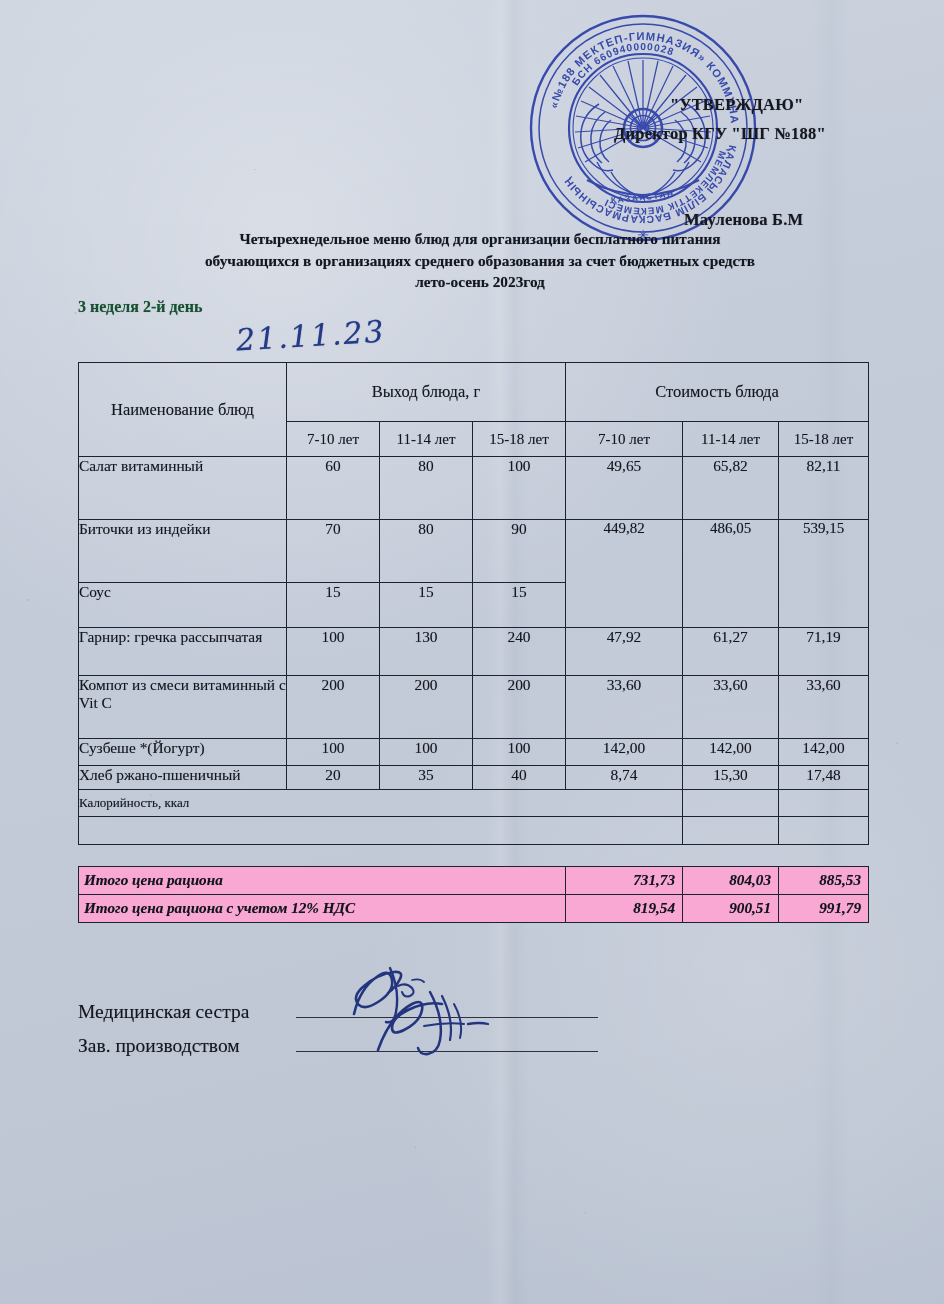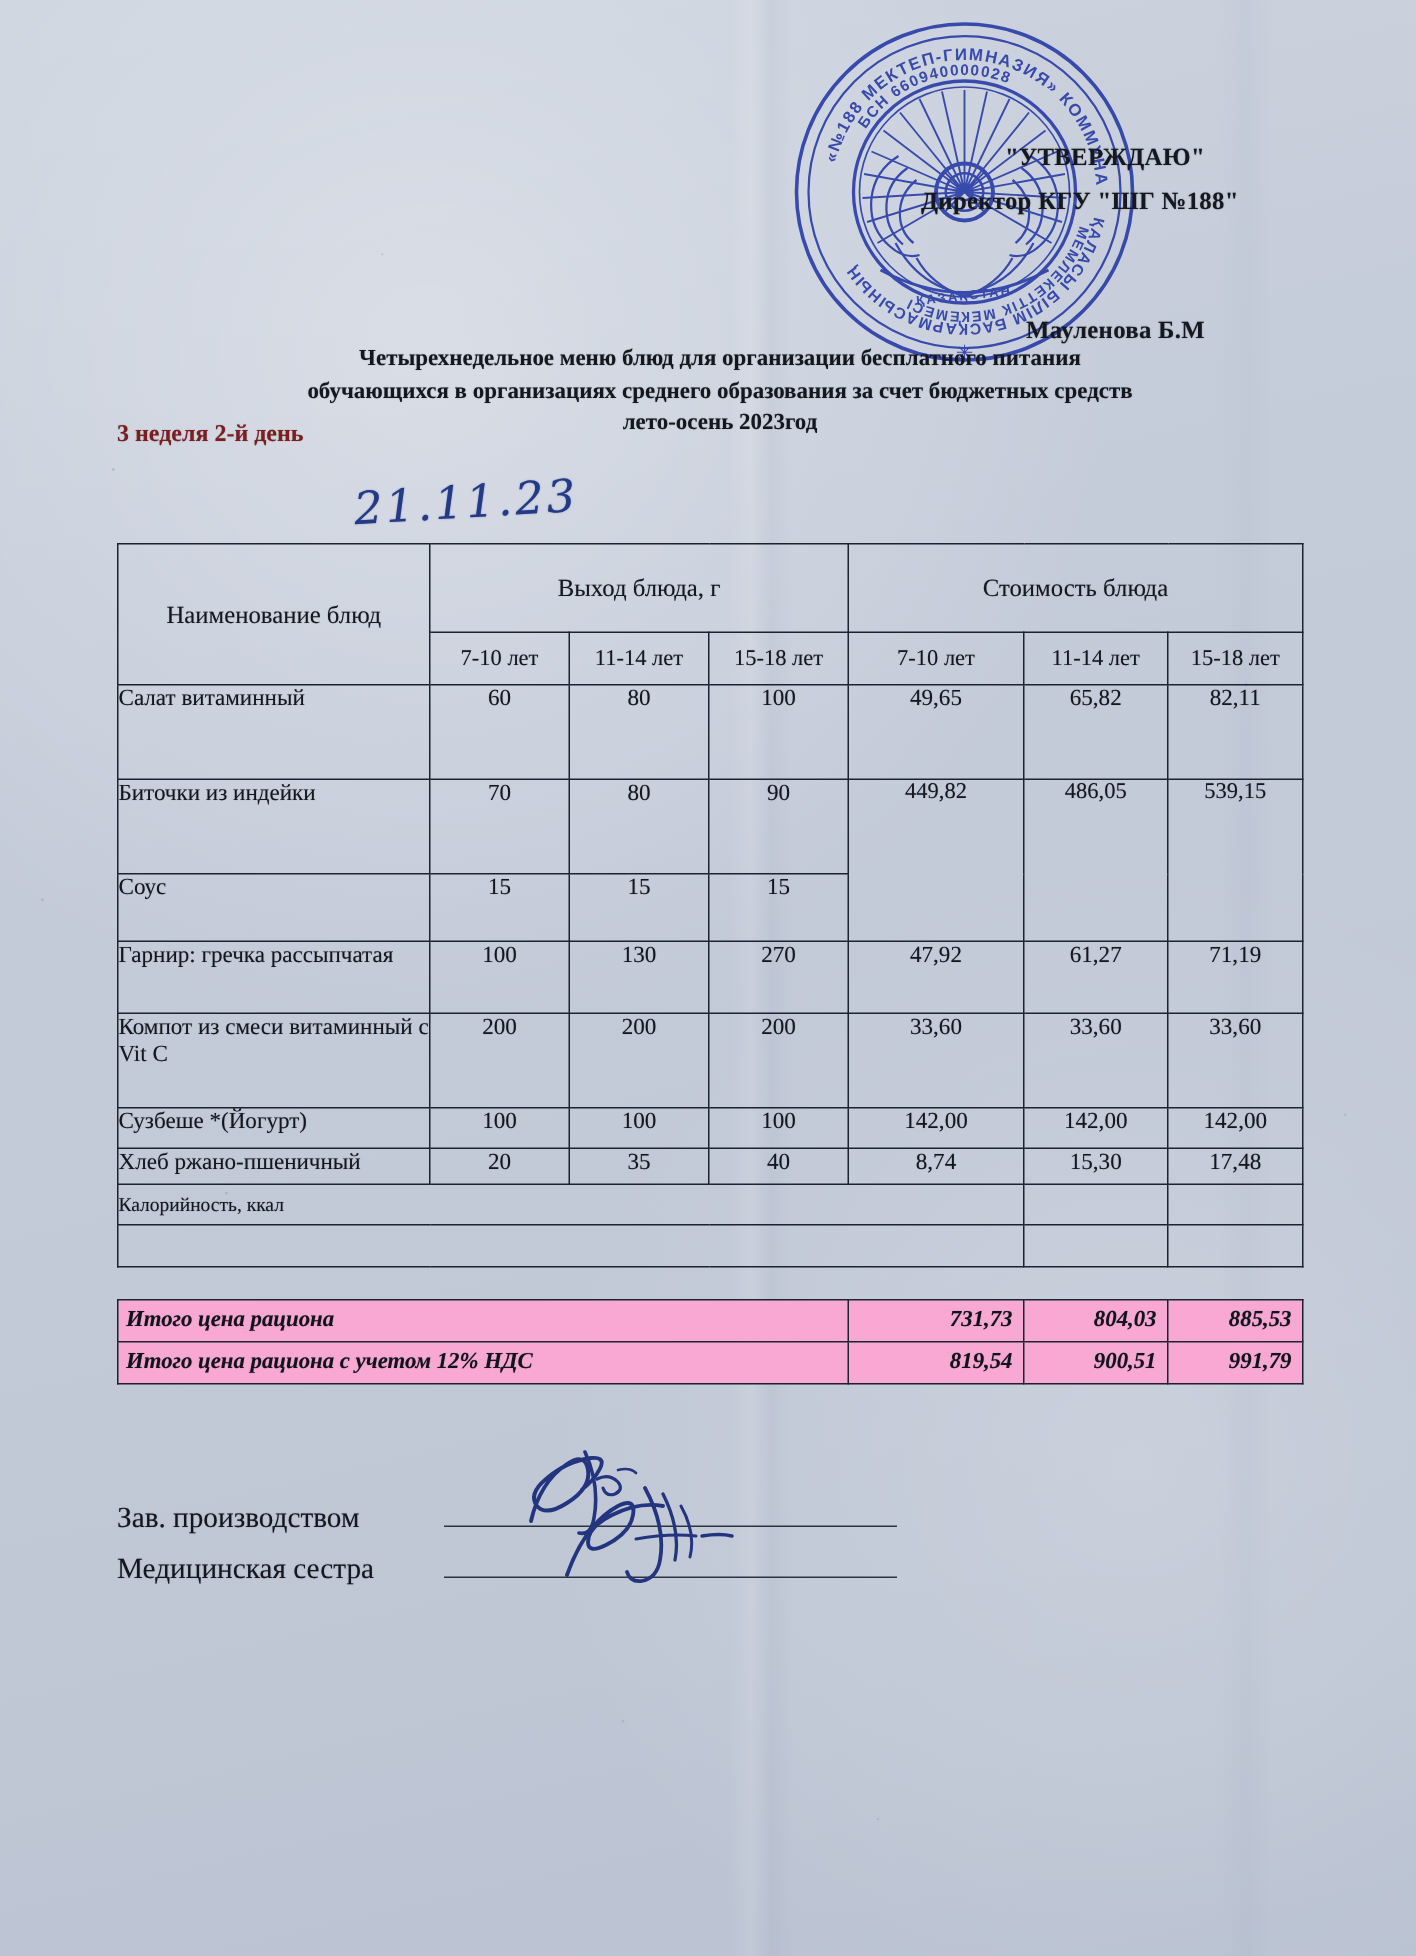--- a/index.html
+++ b/index.html
@@ -89,24 +89,24 @@
     text-align: center;
     font-weight: bold;
     font-size: 15.3px;
     line-height: 1.42;
     color: #14171e;
     text-shadow: 0 0 .8px rgba(25,30,45,.4);
   }
 
   
   #weekday {
-    left: 78px; top: 281px;
+    left: 78px; top: 298px;
     font-weight: bold;
     font-size: 16px;
-    color: #7f1d1d;
+    color: #14532d;
     text-shadow: 0 0 .8px rgba(25,30,45,.4);
   }
   #hand-date {
     left: 236px; top: 318px;
     font-family: "DejaVu Serif", serif;
     font-style: italic;
     font-size: 30px;
     color: #243a86;
     letter-spacing: 2px;
     transform: rotate(-3.4deg);
@@ -381,21 +381,21 @@
       <tr class="r-sauce">
         <td class="dish">Соус</td>
         <td class="num">15</td>
         <td class="num">15</td>
         <td class="num">15</td>
       </tr>
       <tr class="r-garnir">
         <td class="dish">Гарнир: гречка рассыпчатая</td>
         <td class="num">100</td>
         <td class="num">130</td>
-        <td class="num">270</td>
+        <td class="num">240</td>
         <td class="num">47,92</td>
         <td class="num">61,27</td>
         <td class="num">71,19</td>
       </tr>
       <tr class="r-kompot">
         <td class="dish">Компот из смеси витаминный с Vit C</td>
         <td class="num">200</td>
         <td class="num">200</td>
         <td class="num">200</td>
         <td class="num">33,60</td>
@@ -454,25 +454,25 @@
         <td class="val">819,54</td>
         <td class="val">900,51</td>
         <td class="val">991,79</td>
       </tr>
     </tbody>
   </table>
 </div>
 
 <div id="footer" class="layer">
   <div class="sig-row">
-    <div class="sig-label">Зав. производством</div>
+    <div class="sig-label">Медицинская сестра</div>
     <div class="sig-line"></div>
   </div>
   <div class="sig-row">
-    <div class="sig-label">Медицинская сестра</div>
+    <div class="sig-label">Зав. производством</div>
     <div class="sig-line"></div>
   </div>
 </div>
 
 <div id="sig-ink" class="layer">
   <svg viewBox="0 0 230 115" aria-hidden="true">
     <g fill="none" stroke="currentColor" stroke-linecap="round" stroke-linejoin="round">
       <path d="M16 62 q6 -26 24 -38 q12 -8 14 4 q2 12 -14 22 q-14 9 -20 2 q-6 -8 6 -18 q14 -12 30 -14 q10 -1 6 7 q-4 8 -12 14" stroke-width="2.6"></path>
       <path d="M52 16 q10 22 6 44 q-2 12 -10 10" stroke-width="2.4"></path>
       <path d="M60 34 q8 -4 14 2 q4 5 -2 8 q-6 2 -8 -4" stroke-width="2.1"></path>

